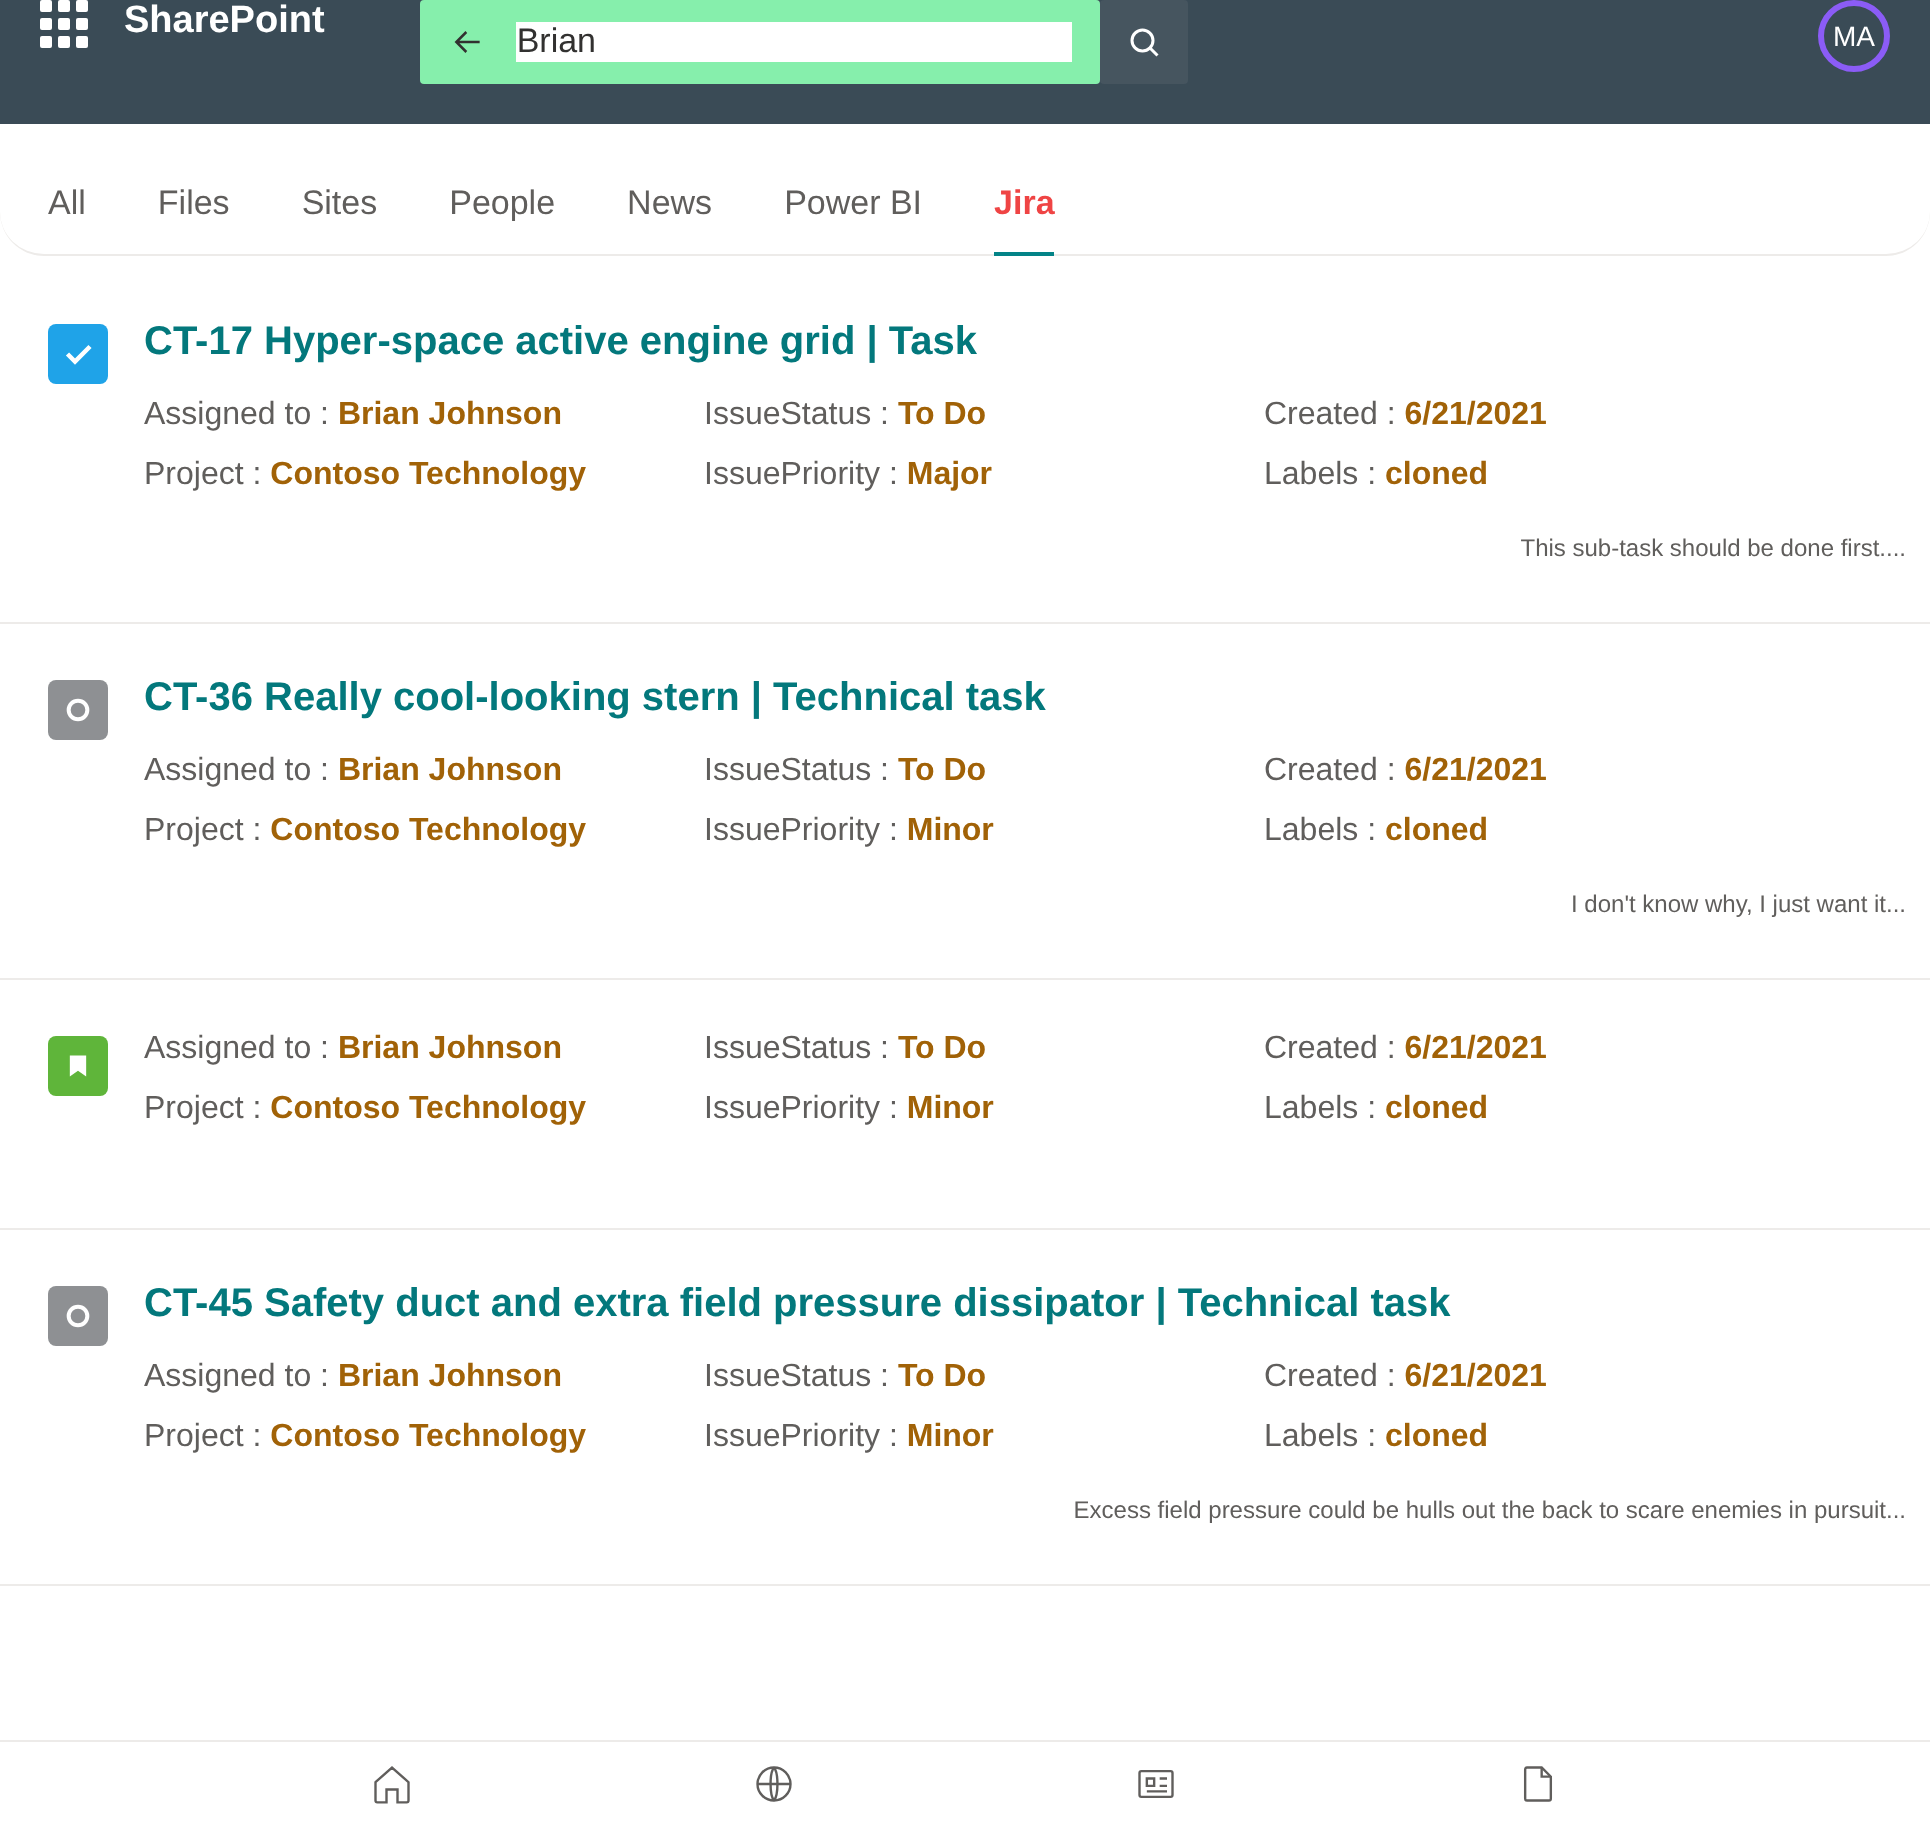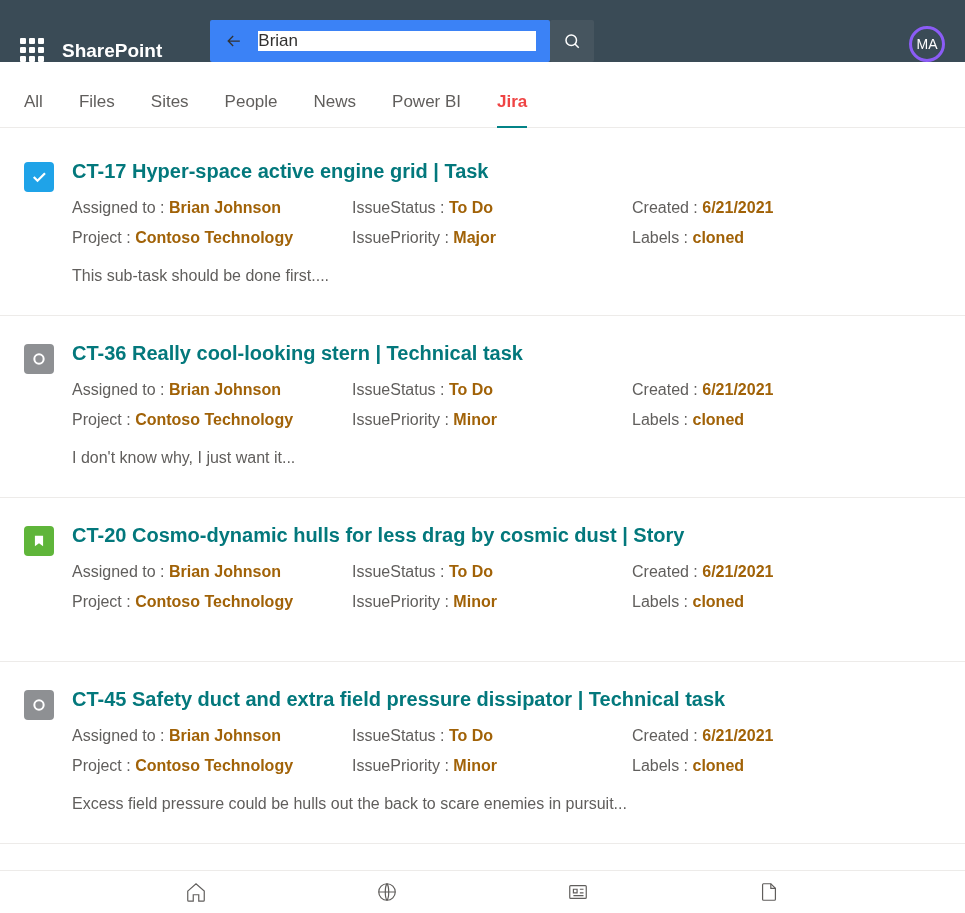--- a/index.html
+++ b/index.html
@@ -8,42 +8,42 @@
       background: #fff;
       width: 965px;
       height: 913px;
       overflow: hidden;
       color: #323130;
     }
     .header {
       background: #3a4b56;
       height: 62px;
       display: flex;
-      align-items: flex-end;
+      align-items: flex-start;
       padding: 0 20px;
       gap: 18px;
     }
     .waffle {
       width: 24px;
       height: 24px;
       display: grid;
       grid-template-columns: repeat(3, 1fr);
       grid-template-rows: repeat(3, 1fr);
       gap: 3px;
       cursor: pointer;
     }
     .waffle span { background: #fff; border-radius: 1px; }
     .app-name { color: #fff; font-size: 19px; font-weight: 600; margin-right: 30px; }
     .search-wrap {
       display: flex;
       align-items: center;
       flex: 0 0 auto;
     }
     .search-box {
-      background: #3b82f6;
+      background: #86efac;
       height: 42px;
       width: 340px;
       display: flex;
       align-items: center;
       padding: 0 14px;
       border-radius: 2px;
       gap: 14px;
     }
     .back-arrow { width: 20px; height: 20px; cursor: pointer; }
     .search-input {
@@ -83,20 +83,21 @@
       position: relative;
     }
     .content-scroll::-webkit-scrollbar { width: 16px; }
     .content-scroll::-webkit-scrollbar-track { background: #f8f8f8; }
     .content-scroll::-webkit-scrollbar-thumb { background: #c8c8c8; border-radius: 8px; border: 3px solid #f8f8f8; }
     .tabs {
       display: flex;
       gap: 36px;
       padding: 30px 24px 0;
       border-bottom: 1px solid #edebe9;
+      border-radius: 22px;
     }
     .tab {
       padding-bottom: 14px;
       font-size: 17px;
       color: #605e5c;
       cursor: pointer;
       border-bottom: 2px solid transparent;
       margin-bottom: -1px;
     }
     .tab.active {
@@ -135,21 +136,21 @@
     }
     .meta-grid {
       display: grid;
       grid-template-columns: 280px 280px 1fr;
       row-gap: 12px;
       margin-bottom: 20px;
       font-size: 16px;
     }
     .meta-item { color: #605e5c; }
     .meta-item .mv { font-weight: 600; color: #a16207; }
-    .result-desc { font-size: 16px; color: #605e5c; }
+    .result-desc { font-size: 12px; color: #605e5c; text-align: right; }
     .bottom-nav {
       height: 43px;
       border-top: 1px solid #edebe9;
       display: flex;
       align-items: center;
       justify-content: space-around;
       padding: 0 100px;
       background: #fff;
     }
     .bn-item { cursor: pointer; color: #605e5c; }
@@ -229,21 +230,21 @@
             <div class="meta-item">IssuePriority : <span class="mv">Minor</span></div>
             <div class="meta-item">Labels : <span class="mv">cloned</span></div>
           </div><div class="result-desc">I don't know why, I just want it...</div></div>
       </div>
       <div class="result">
         <div class="ri ri-story">
           <svg width="14" height="16" viewBox="0 0 24 24" fill="#fff">
             <path d="M5 3h14v18l-7-5-7 5V3z"></path>
           </svg>
         </div>
-        <div class="result-body"><a class="result-title">CT-20 Cosmo-dynamic hulls for less drag by cosmic dust | Story</a><div class="meta-grid">
+        <div class="result-body"><div class="meta-grid">
             <div class="meta-item">Assigned to : <span class="mv">Brian Johnson</span></div>
             <div class="meta-item">IssueStatus : <span class="mv">To Do</span></div>
             <div class="meta-item">Created : <span class="mv">6/21/2021</span></div>
             <div class="meta-item">Project : <span class="mv">Contoso Technology</span></div>
             <div class="meta-item">IssuePriority : <span class="mv">Minor</span></div>
             <div class="meta-item">Labels : <span class="mv">cloned</span></div>
           </div></div>
       </div>
       <div class="result">
         <div class="ri ri-tech">

